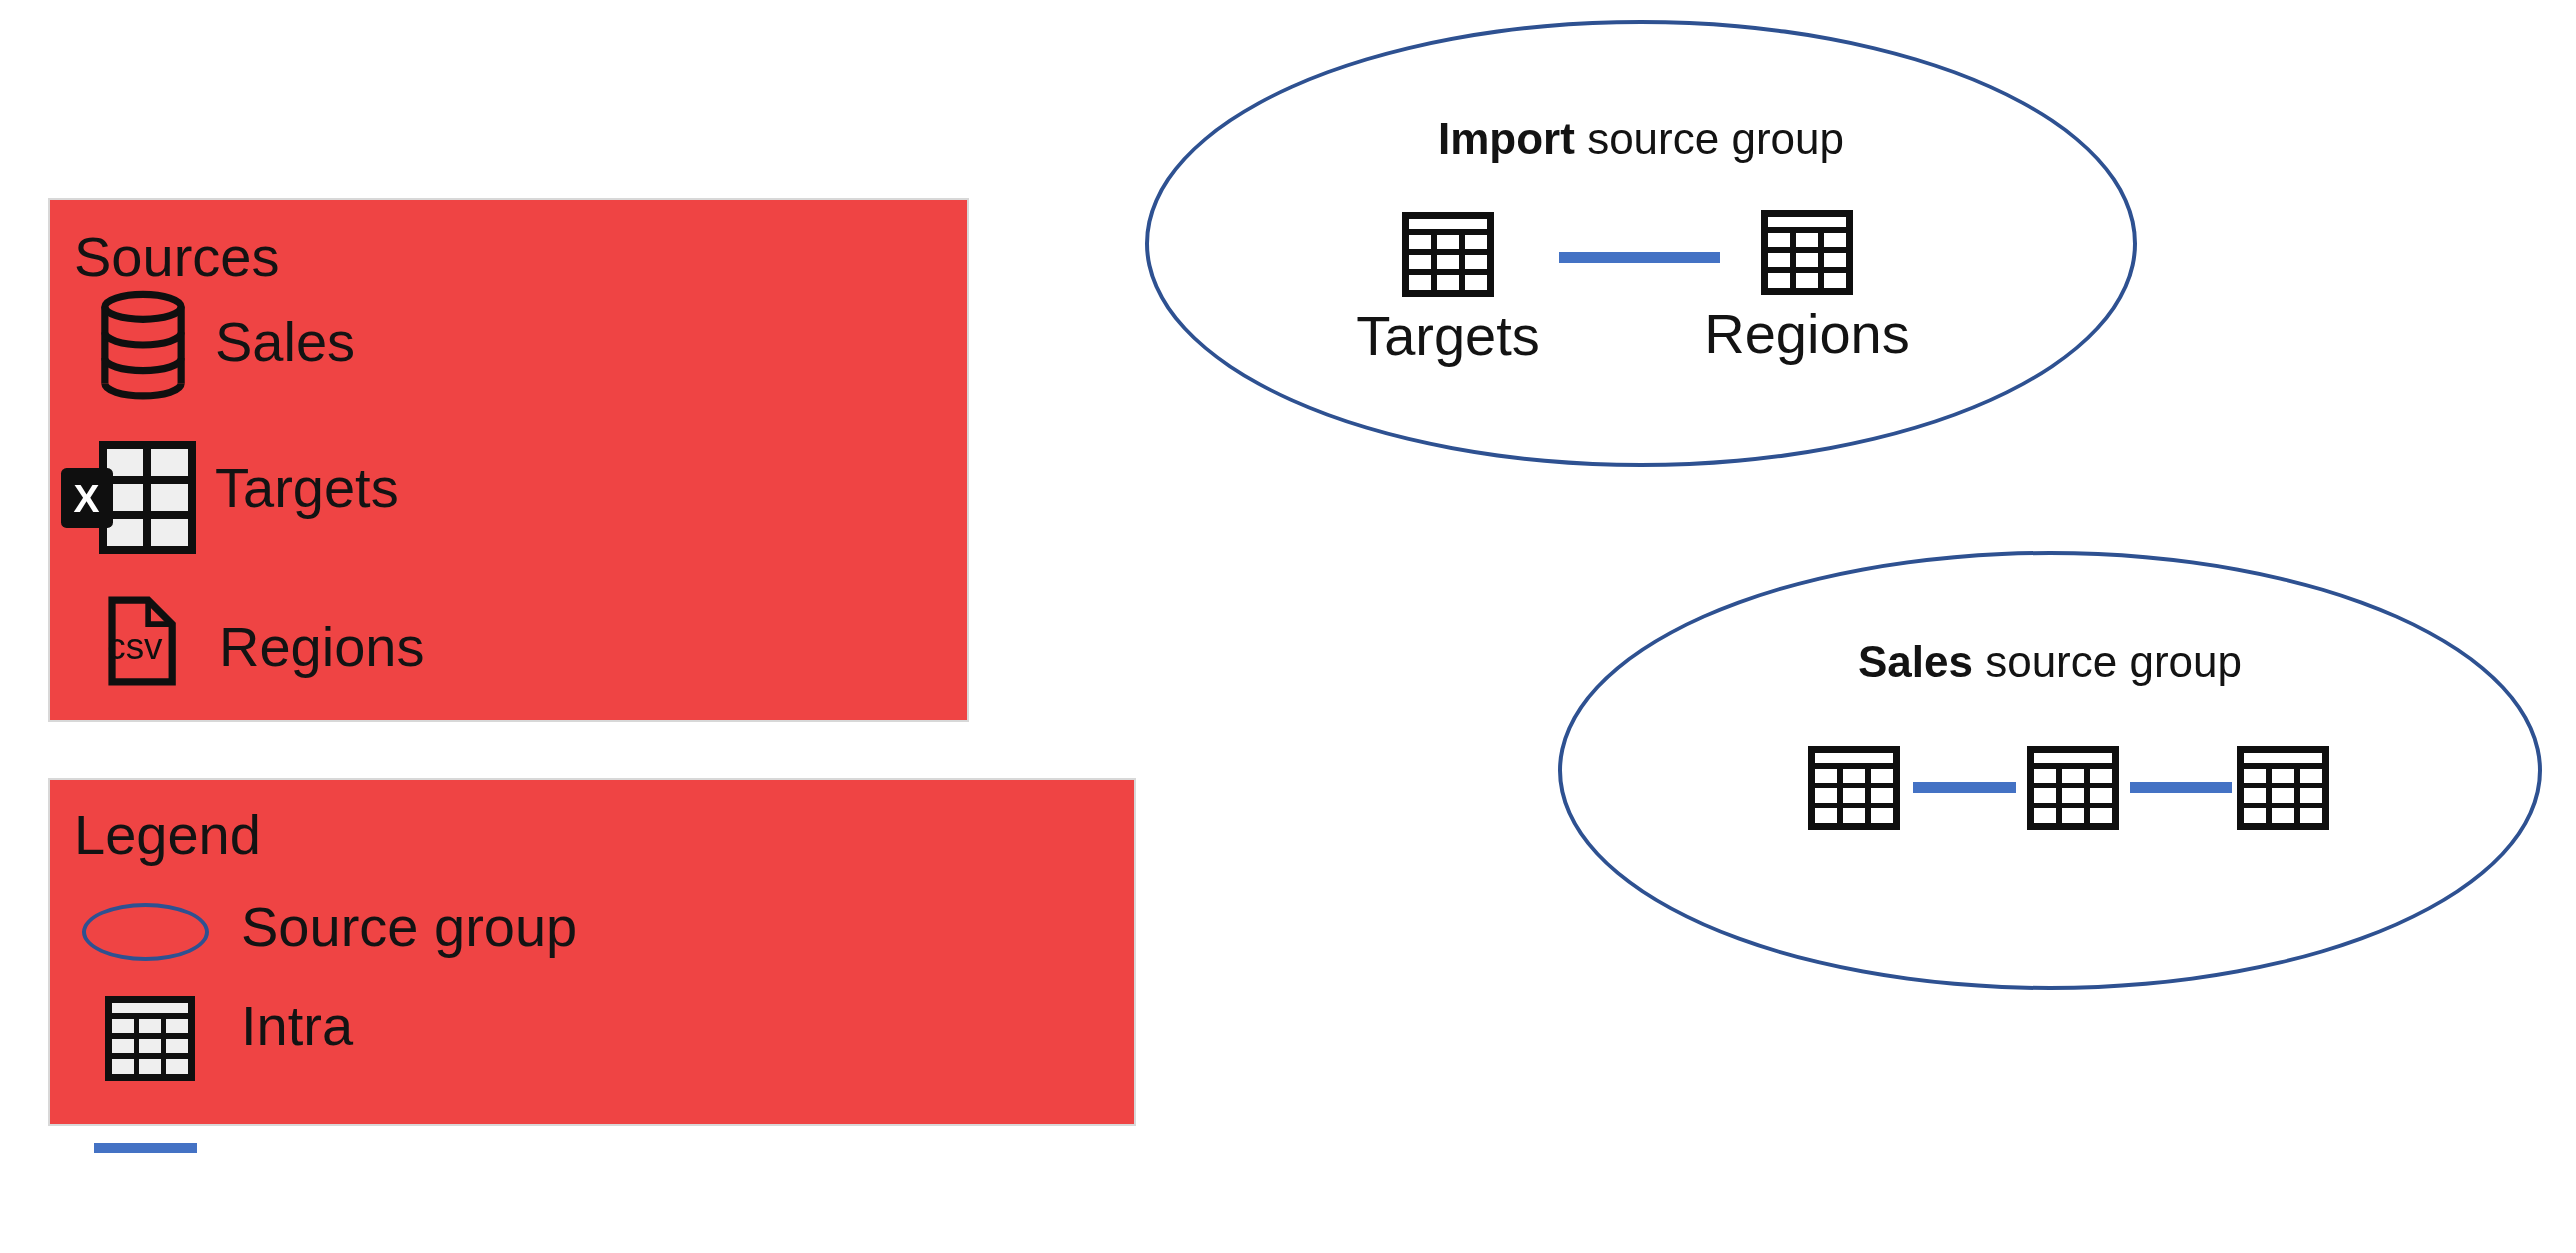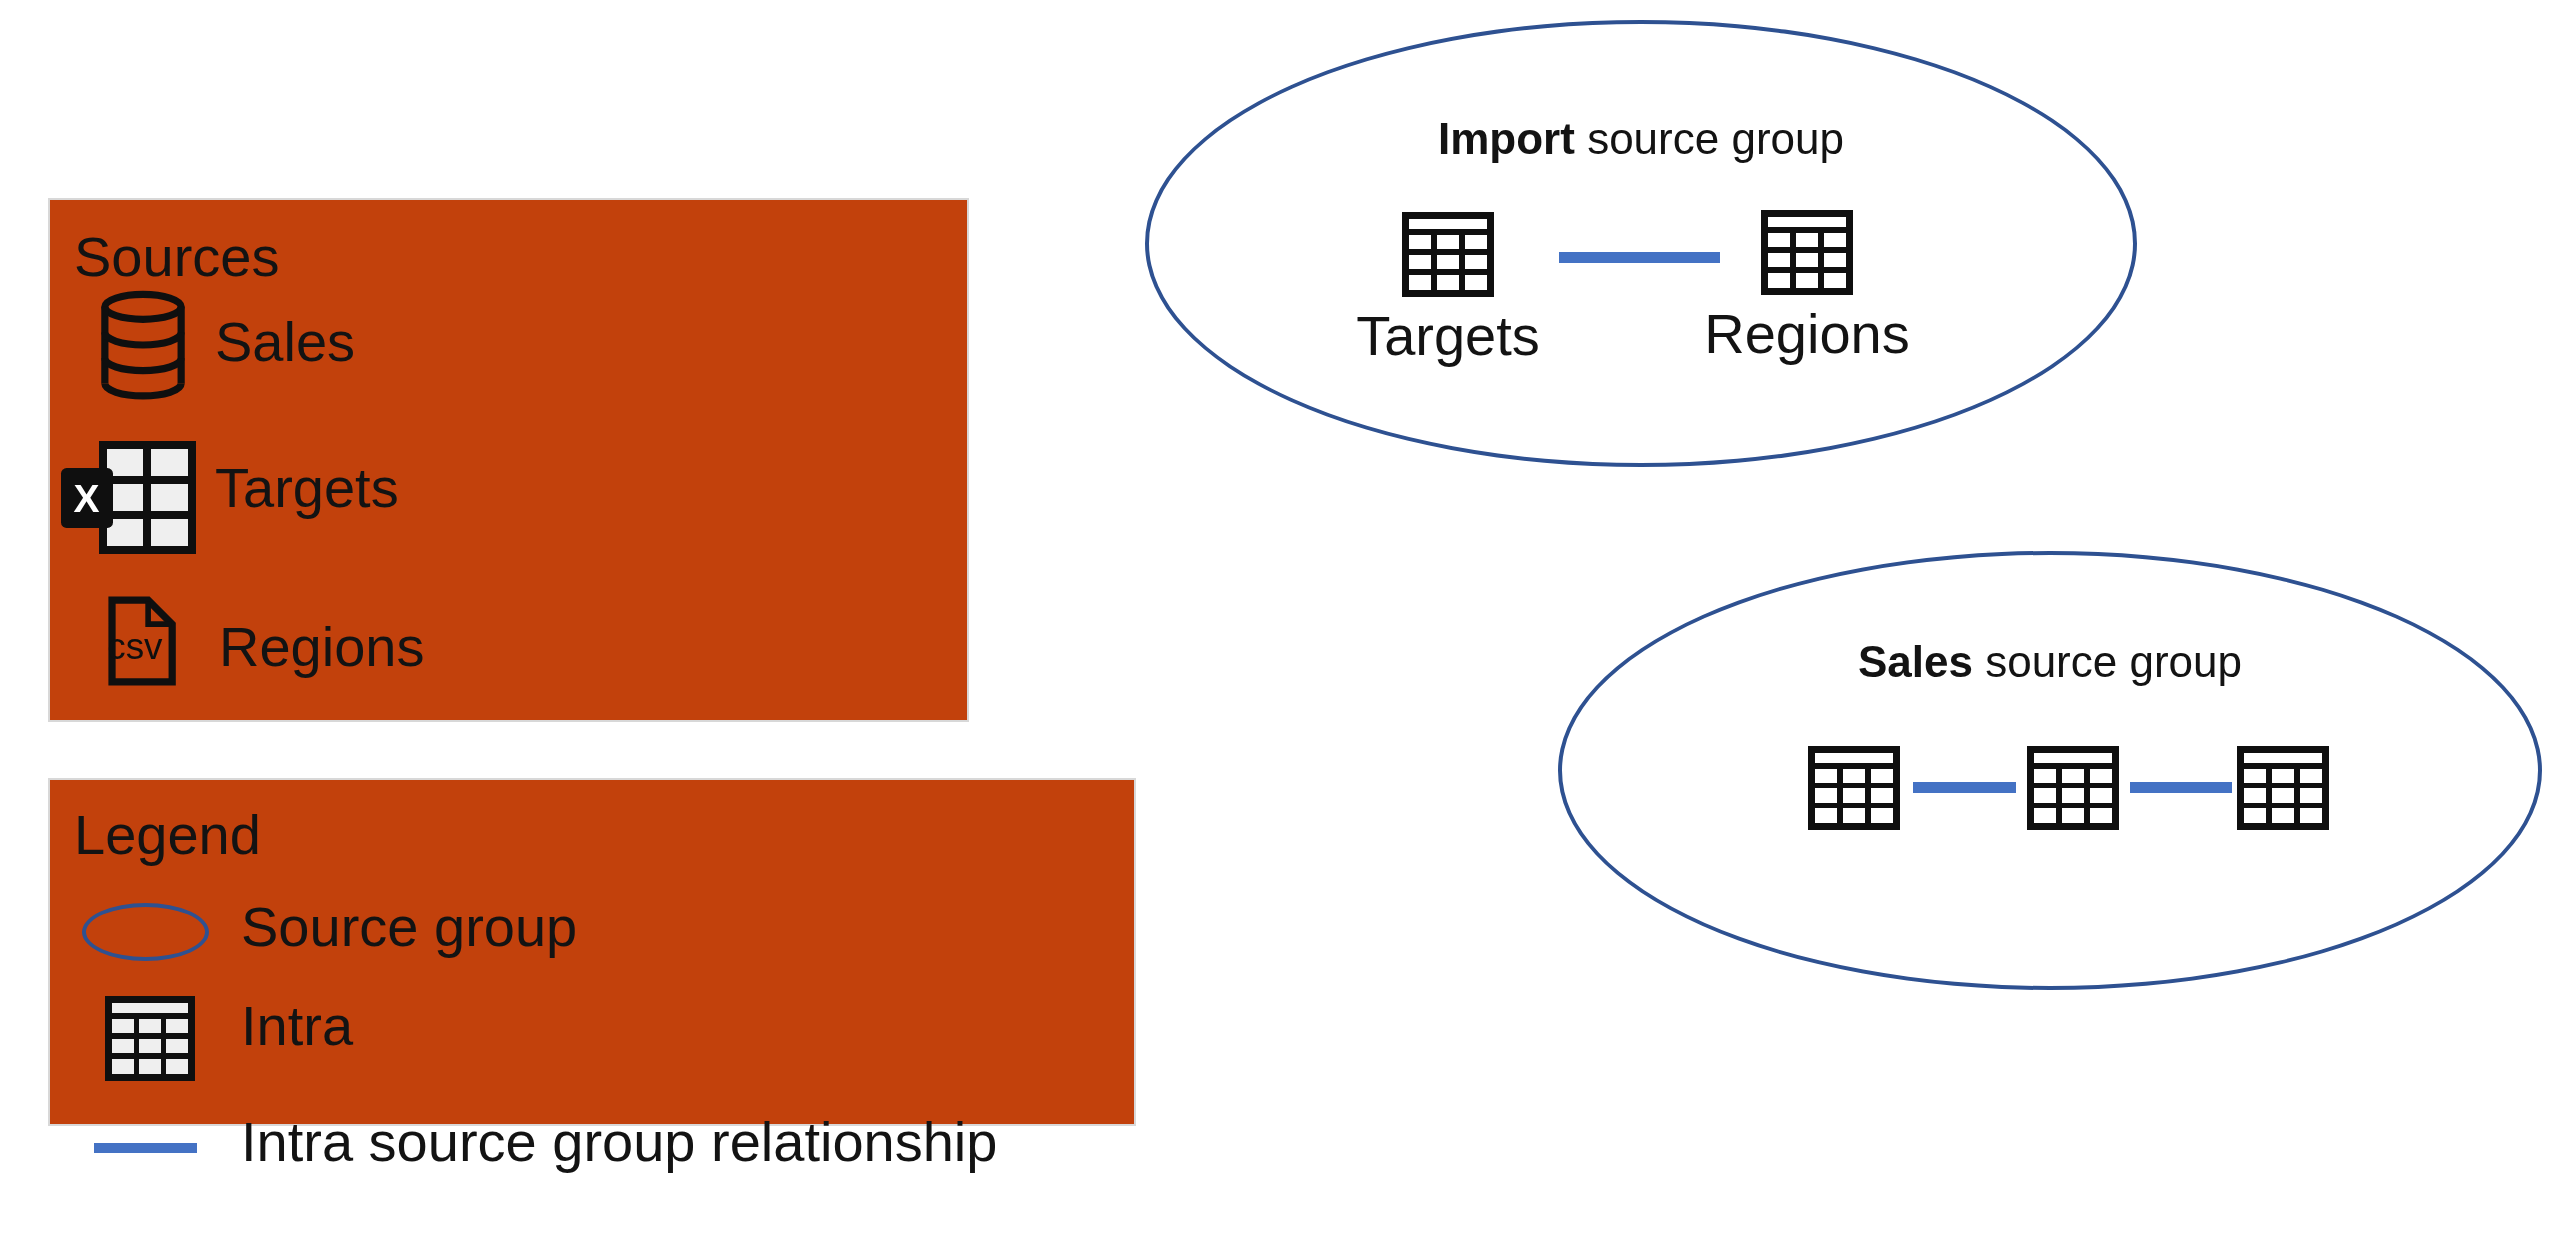--- a/index.html
+++ b/index.html
@@ -7,21 +7,21 @@
     position:relative;
     width:2576px;height:1254px;
     background:#ffffff;
     font-family:"Liberation Sans", sans-serif;
     color:#131313;
     overflow:hidden;
   }
   
   .panel{
     position:absolute;
-    background:#c2410c;
+    background:#ef4444;
     border:2.4px solid #d8d8d8;
     box-sizing:border-box;
   }
   .panel-sources{left:48px;top:198px;width:921px;height:524px;}
   .panel-legend{left:48px;top:778px;width:1088px;height:348px;}
   .panel-title{
     position:absolute;left:24px;top:29px;
     font-size:56px;line-height:1;white-space:nowrap;
   }
   .lbl{
@@ -140,21 +140,20 @@
         <i></i>
         <i></i>
         <i></i>
         <i></i>
         <i></i>
         <i></i>
     </div>
     <div class="lbl" style="left:191px;top:218px;">Intra</div>
 
     <div class="line-swatch"></div>
-    <div class="lbl" style="left:191px;top:334px;">Intra source group relationship</div>
   </div>
 
   <div class="group group-import">
     <div class="group-ellipse"></div>
     <div class="group-title">
       <span class="b">Import</span><span> source group</span>
     </div>
 
     <div class="tbl" style="left:257px;top:192px;width:92px;height:85px;">
       <i class="hdr"></i>

